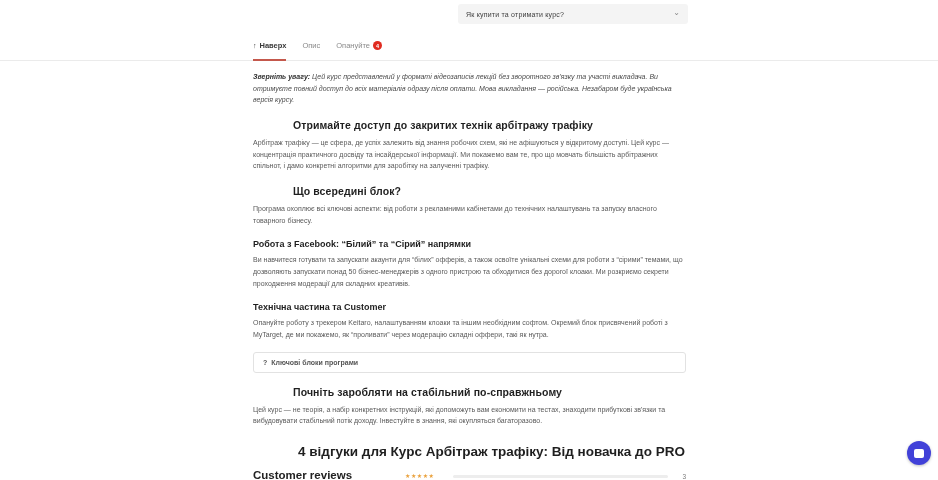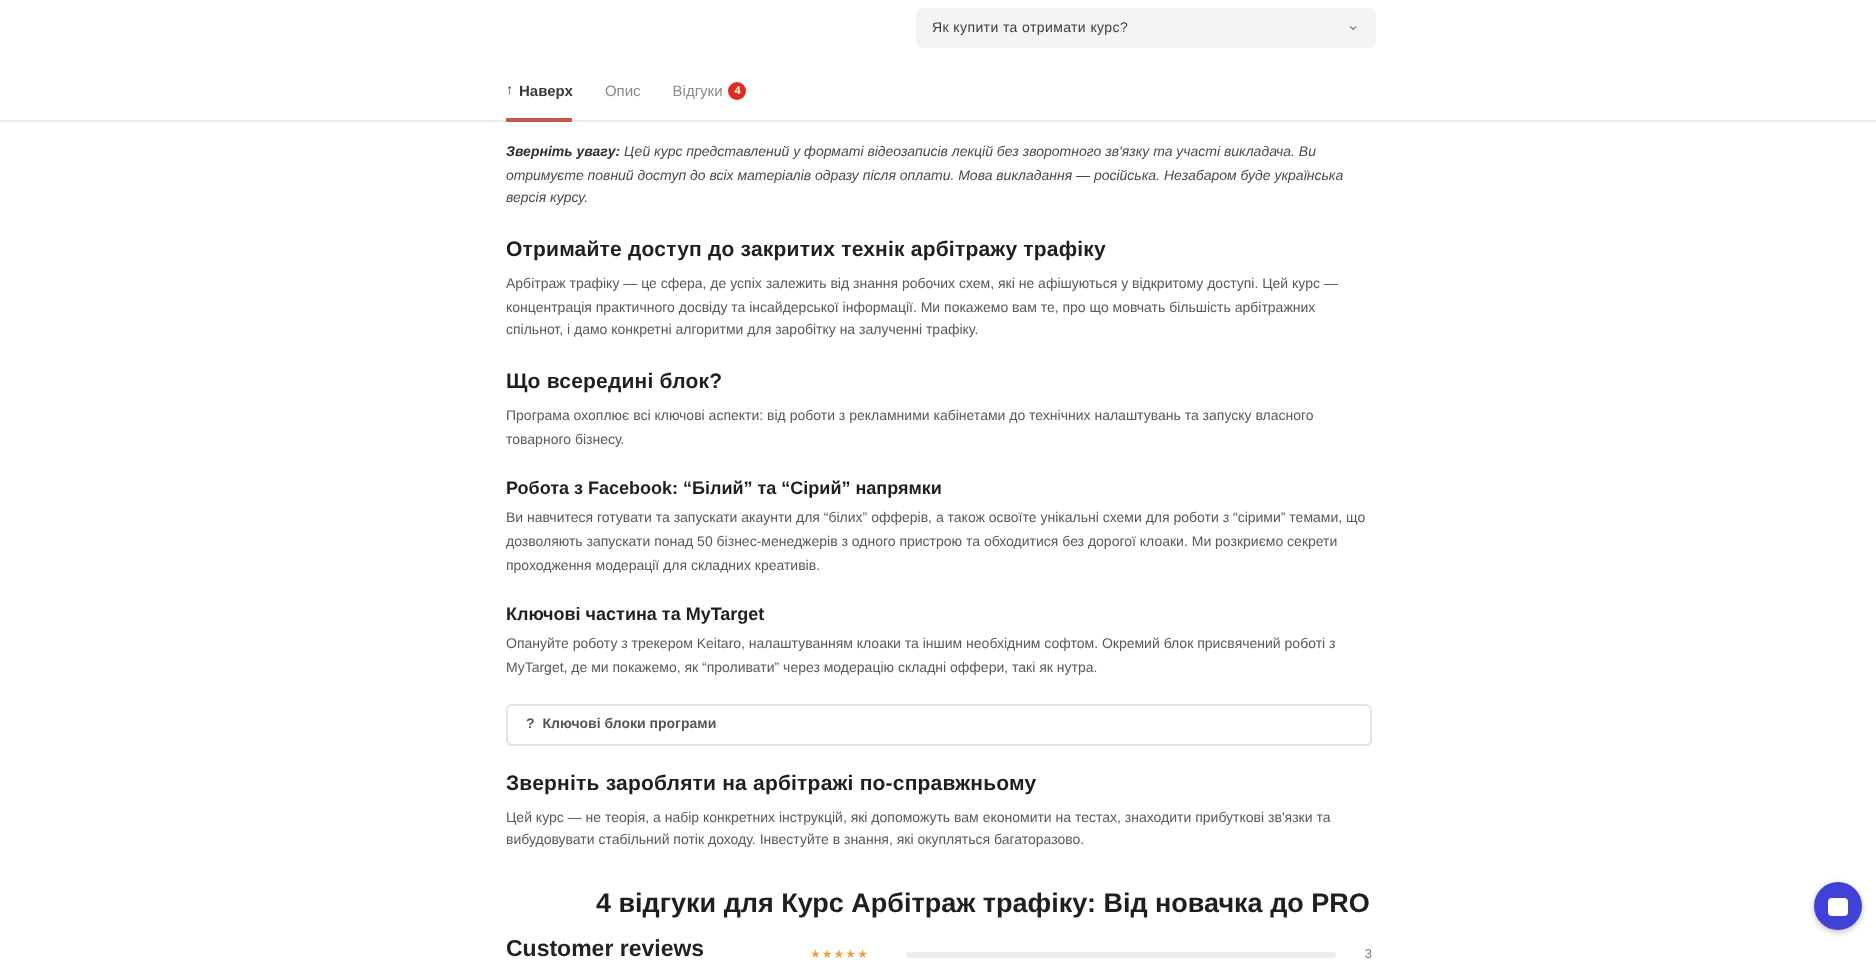--- a/index.html
+++ b/index.html
@@ -22,31 +22,31 @@
          display:flex; align-items:center; gap:3px; }
   .tab.active { color:#3a3a3a; font-weight:bold; border-bottom:2px solid #c4584c; padding-bottom:6px; }
   .tab .arrow { font-size:7px; color:#3a3a3a; }
   .badge { display:inline-flex; align-items:center; justify-content:center; width:9px; height:9px;
            border-radius:50%; background:#e02b20; color:#fff; font-size:5.5px; font-weight:bold; }
 
   
   .content { position:absolute; left:253px; top:66px; width:433px; }
   .note { font-size:7px; font-style:italic; color:#4a4a4a; line-height:1.65; margin-top:5px; }
   .note b { color:#2e2e2e; }
-  h2.sec { font-size:10.5px; color:#1f1f1f; margin-top:13px; margin-bottom:6px; letter-spacing:.1px; }
+  h2.sec { font-size:10.5px; color:#1f1f1f; margin-top:13px; margin-bottom:6px; letter-spacing:.1px;margin-left:40px; }
   h3.sec { font-size:9px; color:#1f1f1f; margin-top:12px; margin-bottom:5px; }
   p.body { font-size:7px; color:#595959; line-height:1.7; }
 
   .accordion { margin-top:11px; border:1px solid #e2e2e2; border-radius:3px; background:#fff;
                padding:6px 9px; display:flex; align-items:center; gap:4px; cursor:pointer; }
   .accordion .q { font-size:7px; color:#555; font-weight:bold; }
 
   .reviews-title { font-size:13.5px; color:#1f1f1f; font-weight:bold; margin-top:17px;margin-left:45px; }
 
-  .summary { display:flex; margin-top:10px; align-items:flex-end; }
+  .summary { display:flex; margin-top:10px; align-items:center; }
   .summary-left { width:152px; flex:0 0 152px; }
   .summary-left .cr { font-size:11.5px; font-weight:bold; color:#222; }
 
   .bars { flex:1; display:flex; flex-direction:column; gap:5px; padding-top:2px; }
   .bar-row { display:flex; align-items:center; gap:8px; height:7px; }
   .bar-stars { width:40px; font-size:6px; letter-spacing:.5px; line-height:1; white-space:nowrap; }
   .bar-stars .on { color:#eaa23e; }
   .bar-track { flex:1; height:3px; background:#ededed; border-radius:2px; overflow:hidden; }
   .bar-fill { height:100%; background:#eaa23e; border-radius:2px; }
   .bar-count { width:10px; text-align:right; font-size:6.5px; color:#7a7a7a; }
@@ -68,48 +68,48 @@
     </div>
     <div class="tabs">
       <div class="tab active">
         <span class="arrow">↑</span>
         <span>Наверх</span>
       </div>
       <div class="tab">
         <span>Опис</span>
       </div>
       <div class="tab">
-        <span>Відгуки</span>
+        <span>Опануйте</span>
         <span class="badge">4</span>
       </div>
     </div>
   </div>
 
   <div class="content">
 
     <p class="note"><b>Зверніть увагу:</b><span> Цей курс представлений у форматі відеозаписів лекцій без зворотного зв'язку та участі викладача. Ви отримуєте повний доступ до всіх матеріалів одразу після оплати. Мова викладання — російська. Незабаром буде українська версія курсу.</span></p>
 
     <h2 class="sec">Отримайте доступ до закритих технік арбітражу трафіку</h2>
     <p class="body">Арбітраж трафіку — це сфера, де успіх залежить від знання робочих схем, які не афішуються у відкритому доступі. Цей курс — концентрація практичного досвіду та інсайдерської інформації. Ми покажемо вам те, про що мовчать більшість арбітражних спільнот, і дамо конкретні алгоритми для заробітку на залученні трафіку.</p>
 
     <h2 class="sec">Що всередині блок?</h2>
     <p class="body">Програма охоплює всі ключові аспекти: від роботи з рекламними кабінетами до технічних налаштувань та запуску власного товарного бізнесу.</p>
 
     <h3 class="sec">Робота з Facebook: “Білий” та “Сірий” напрямки</h3>
     <p class="body">Ви навчитеся готувати та запускати акаунти для “білих” офферів, а також освоїте унікальні схеми для роботи з “сірими” темами, що дозволяють запускати понад 50 бізнес-менеджерів з одного пристрою та обходитися без дорогої клоаки. Ми розкриємо секрети проходження модерації для складних креативів.</p>
 
-    <h3 class="sec">Ключові частина та MyTarget</h3>
+    <h3 class="sec">Технічна частина та Customer</h3>
     <p class="body">Опануйте роботу з трекером Keitaro, налаштуванням клоаки та іншим необхідним софтом. Окремий блок присвячений роботі з MyTarget, де ми покажемо, як “проливати” через модерацію складні оффери, такі як нутра.</p>
 
     <div class="accordion">
       <span class="q">?</span>
       <span class="q">Ключові блоки програми</span>
     </div>
 
-    <h2 class="sec">Зверніть заробляти на арбітражі по-справжньому</h2>
+    <h2 class="sec">Почніть заробляти на стабільний по-справжньому</h2>
     <p class="body">Цей курс — не теорія, а набір конкретних інструкцій, які допоможуть вам економити на тестах, знаходити прибуткові зв'язки та вибудовувати стабільний потік доходу. Інвестуйте в знання, які окупляться багаторазово.</p>
 
     <h2 class="reviews-title">4 відгуки для Курс Арбітраж трафіку: Від новачка до PRO</h2>
 
     <div class="summary">
       <div class="summary-left">
         <div class="cr">Customer reviews</div>
 
       </div>
       <div class="bars">

